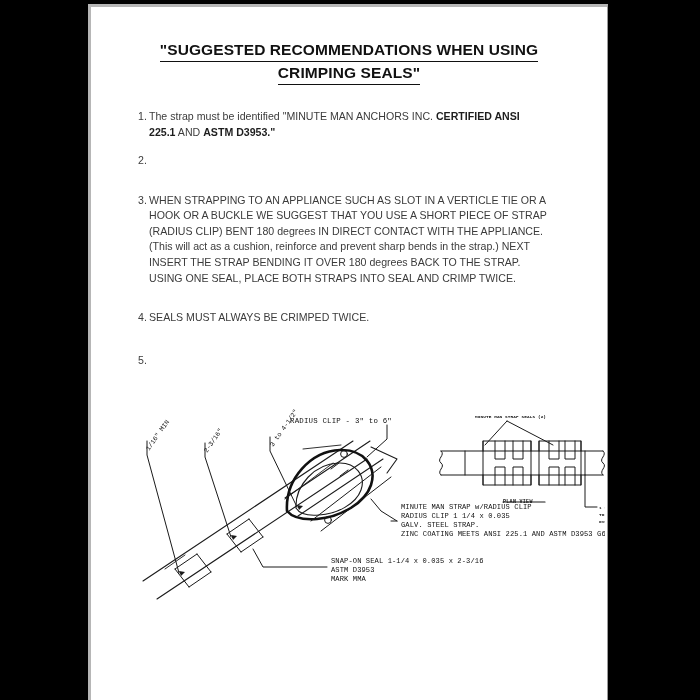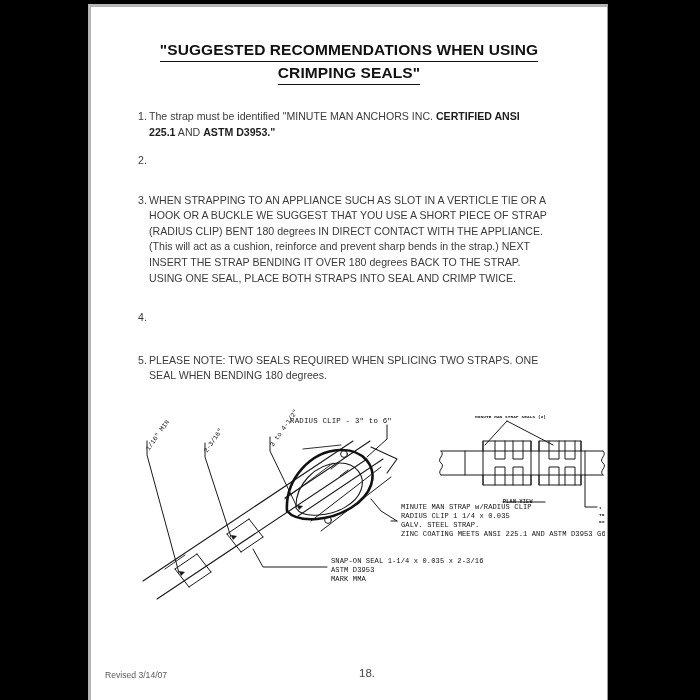--- a/index.html
+++ b/index.html
@@ -112,25 +112,25 @@
           <div class="num">2.</div>
         </div>
 
         <div class="item gap-lg">
           <div class="num">3.</div>
           <div class="body">WHEN STRAPPING TO AN APPLIANCE SUCH AS SLOT IN A VERTICLE TIE OR A HOOK OR A BUCKLE WE SUGGEST THAT YOU USE A SHORT PIECE OF STRAP (RADIUS CLIP) BENT 180 degrees IN DIRECT CONTACT WITH THE APPLIANCE. (This will act as a cushion, reinforce and prevent sharp bends in the strap.) NEXT INSERT THE STRAP BENDING IT OVER 180  degrees BACK TO THE STRAP. USING ONE SEAL, PLACE BOTH STRAPS INTO SEAL AND CRIMP TWICE.</div>
         </div>
 
         <div class="item gap-xl">
           <div class="num">4.</div>
+          <div class="body">SEALS MUST ALWAYS BE CRIMPED TWICE.</div>
         </div>
 
         <div class="item">
           <div class="num">5.</div>
-          <div class="body">PLEASE NOTE: TWO SEALS REQUIRED WHEN SPLICING TWO STRAPS. ONE SEAL WHEN BENDING 180 degrees.</div>
         </div>
 
       </div>
 
       <div class="drawing">
         <svg width="470" height="210" viewBox="0 0 470 210" xmlns="http://www.w3.org/2000/svg">
           <g fill="none" stroke="#1a1a1a" stroke-width="1" stroke-linejoin="round" stroke-linecap="round">
 
             <g>
 
@@ -247,20 +247,16 @@
             <text x="340" y="15" font-size="4.4" letter-spacing="0.1" font-weight="bold">MINUTE MAN STRAP SEALS (2)</text>
             <text x="368" y="100" font-size="5" letter-spacing="0.3" font-weight="bold">PLAN VIEW</text>
 
             <text x="464" y="106" font-size="4.4" letter-spacing="0.1" font-weight="bold">1 1/4 X .035 GALV. WHITE BAR</text>
             <text x="464" y="113" font-size="4.4" letter-spacing="0.1" font-weight="bold">TO DOWN STRAP</text>
             <text x="464" y="120" font-size="4.4" letter-spacing="0.1" font-weight="bold">OVERLAP 6" MIN</text>
           </g>
         </svg>
       </div>
 
-      <div class="footer">
-        <div class="rev">Revised 3/14/07</div>
-        <div class="pg">18.</div>
-      </div>
 
     </div>
   </div>
 </div>
 
 </body></html>

